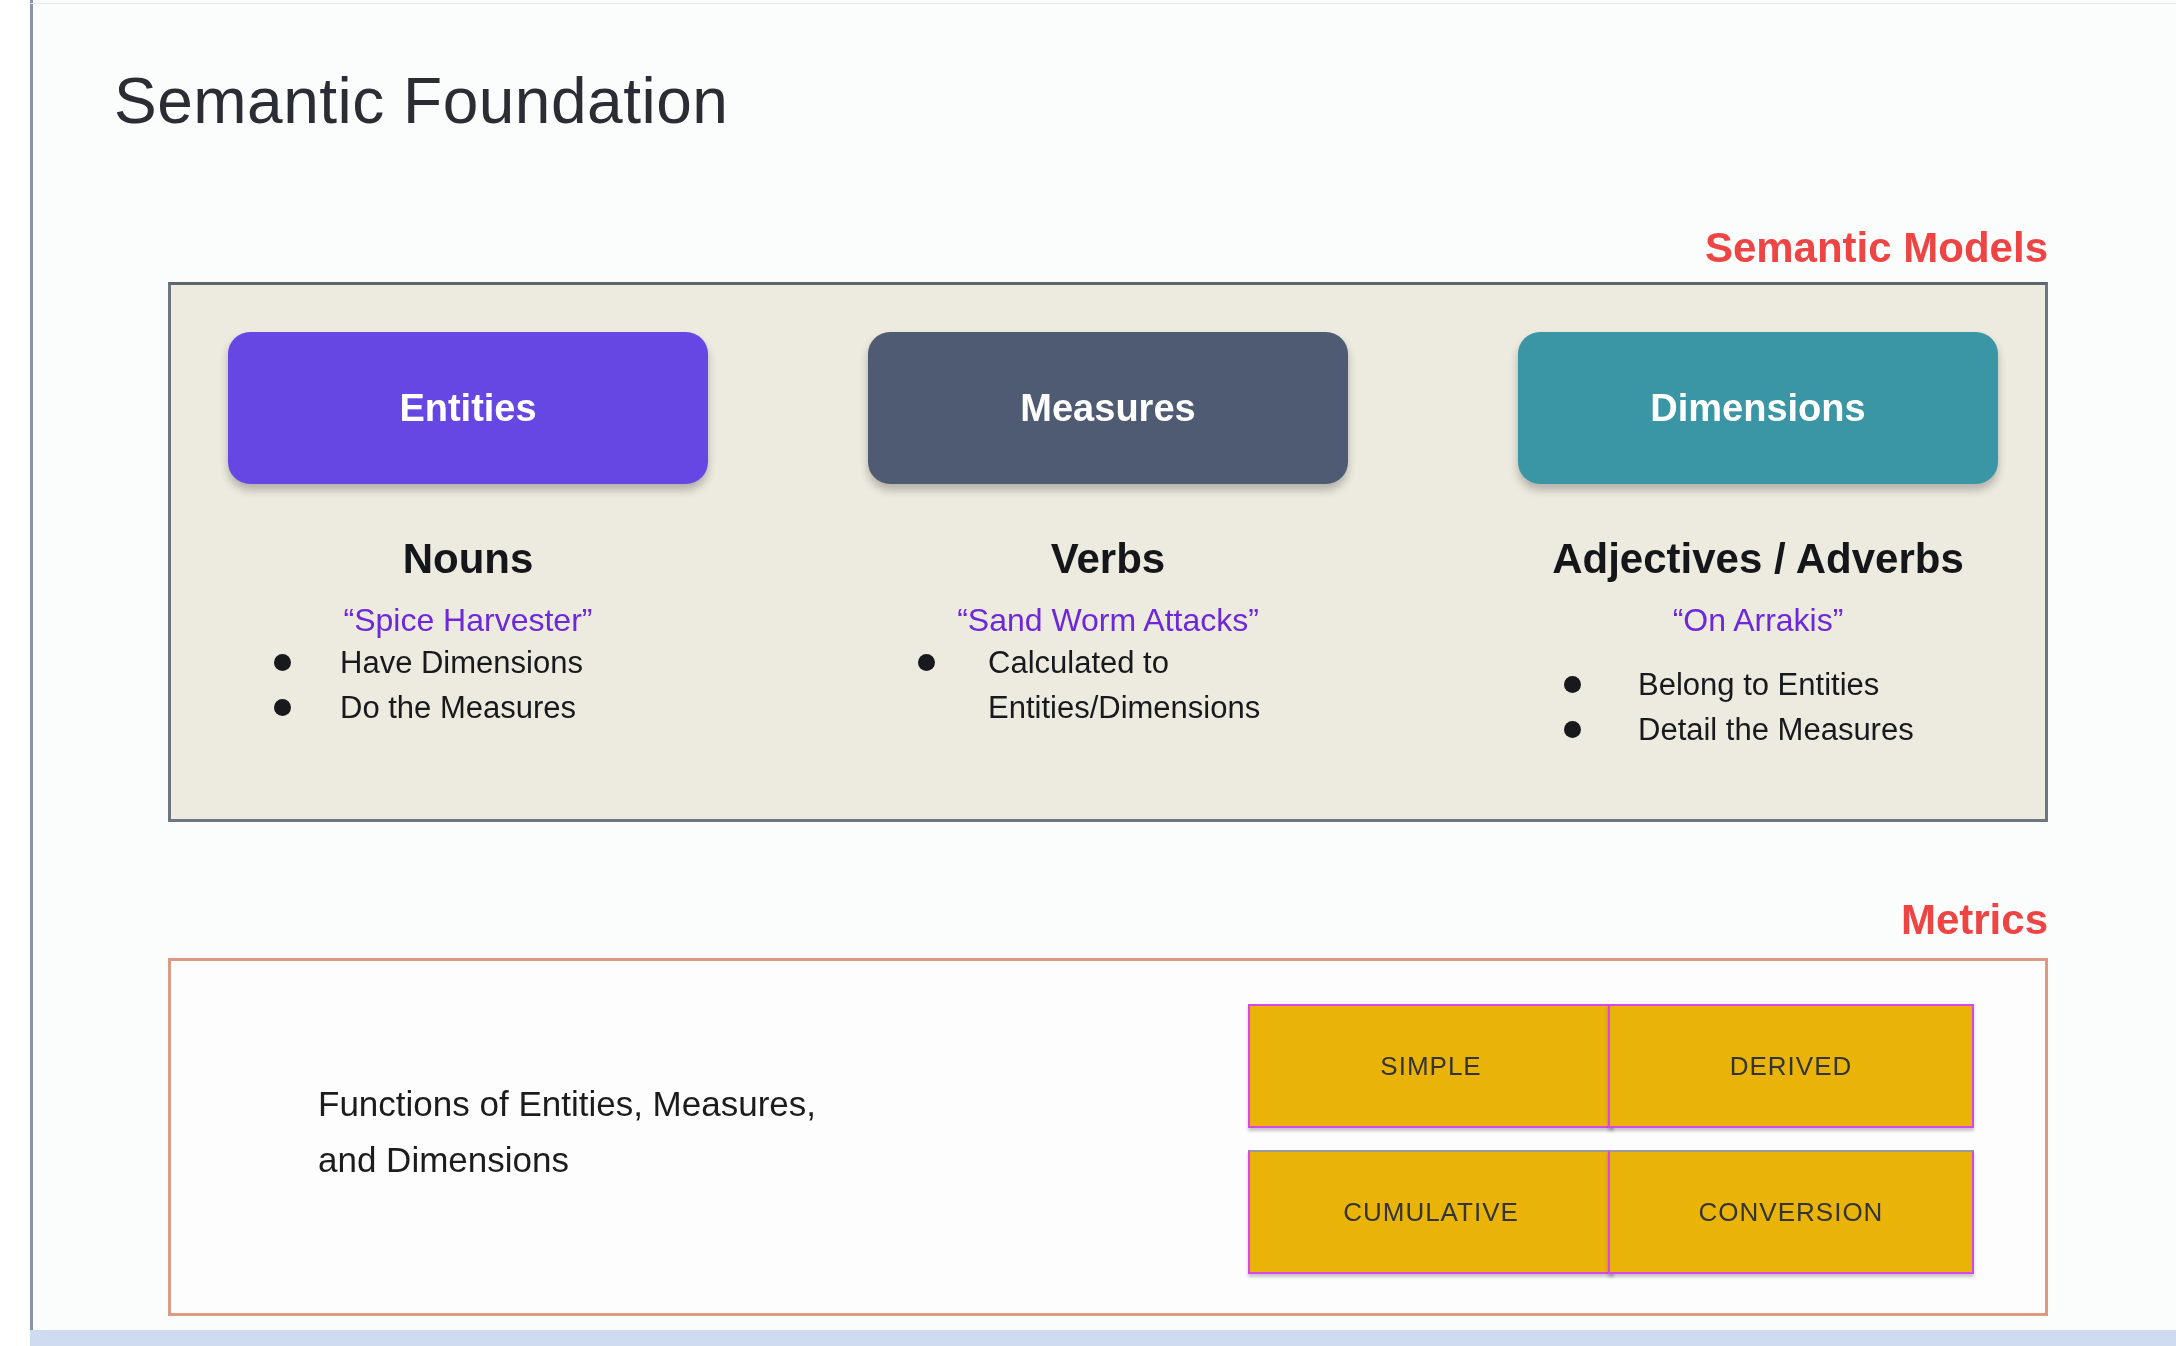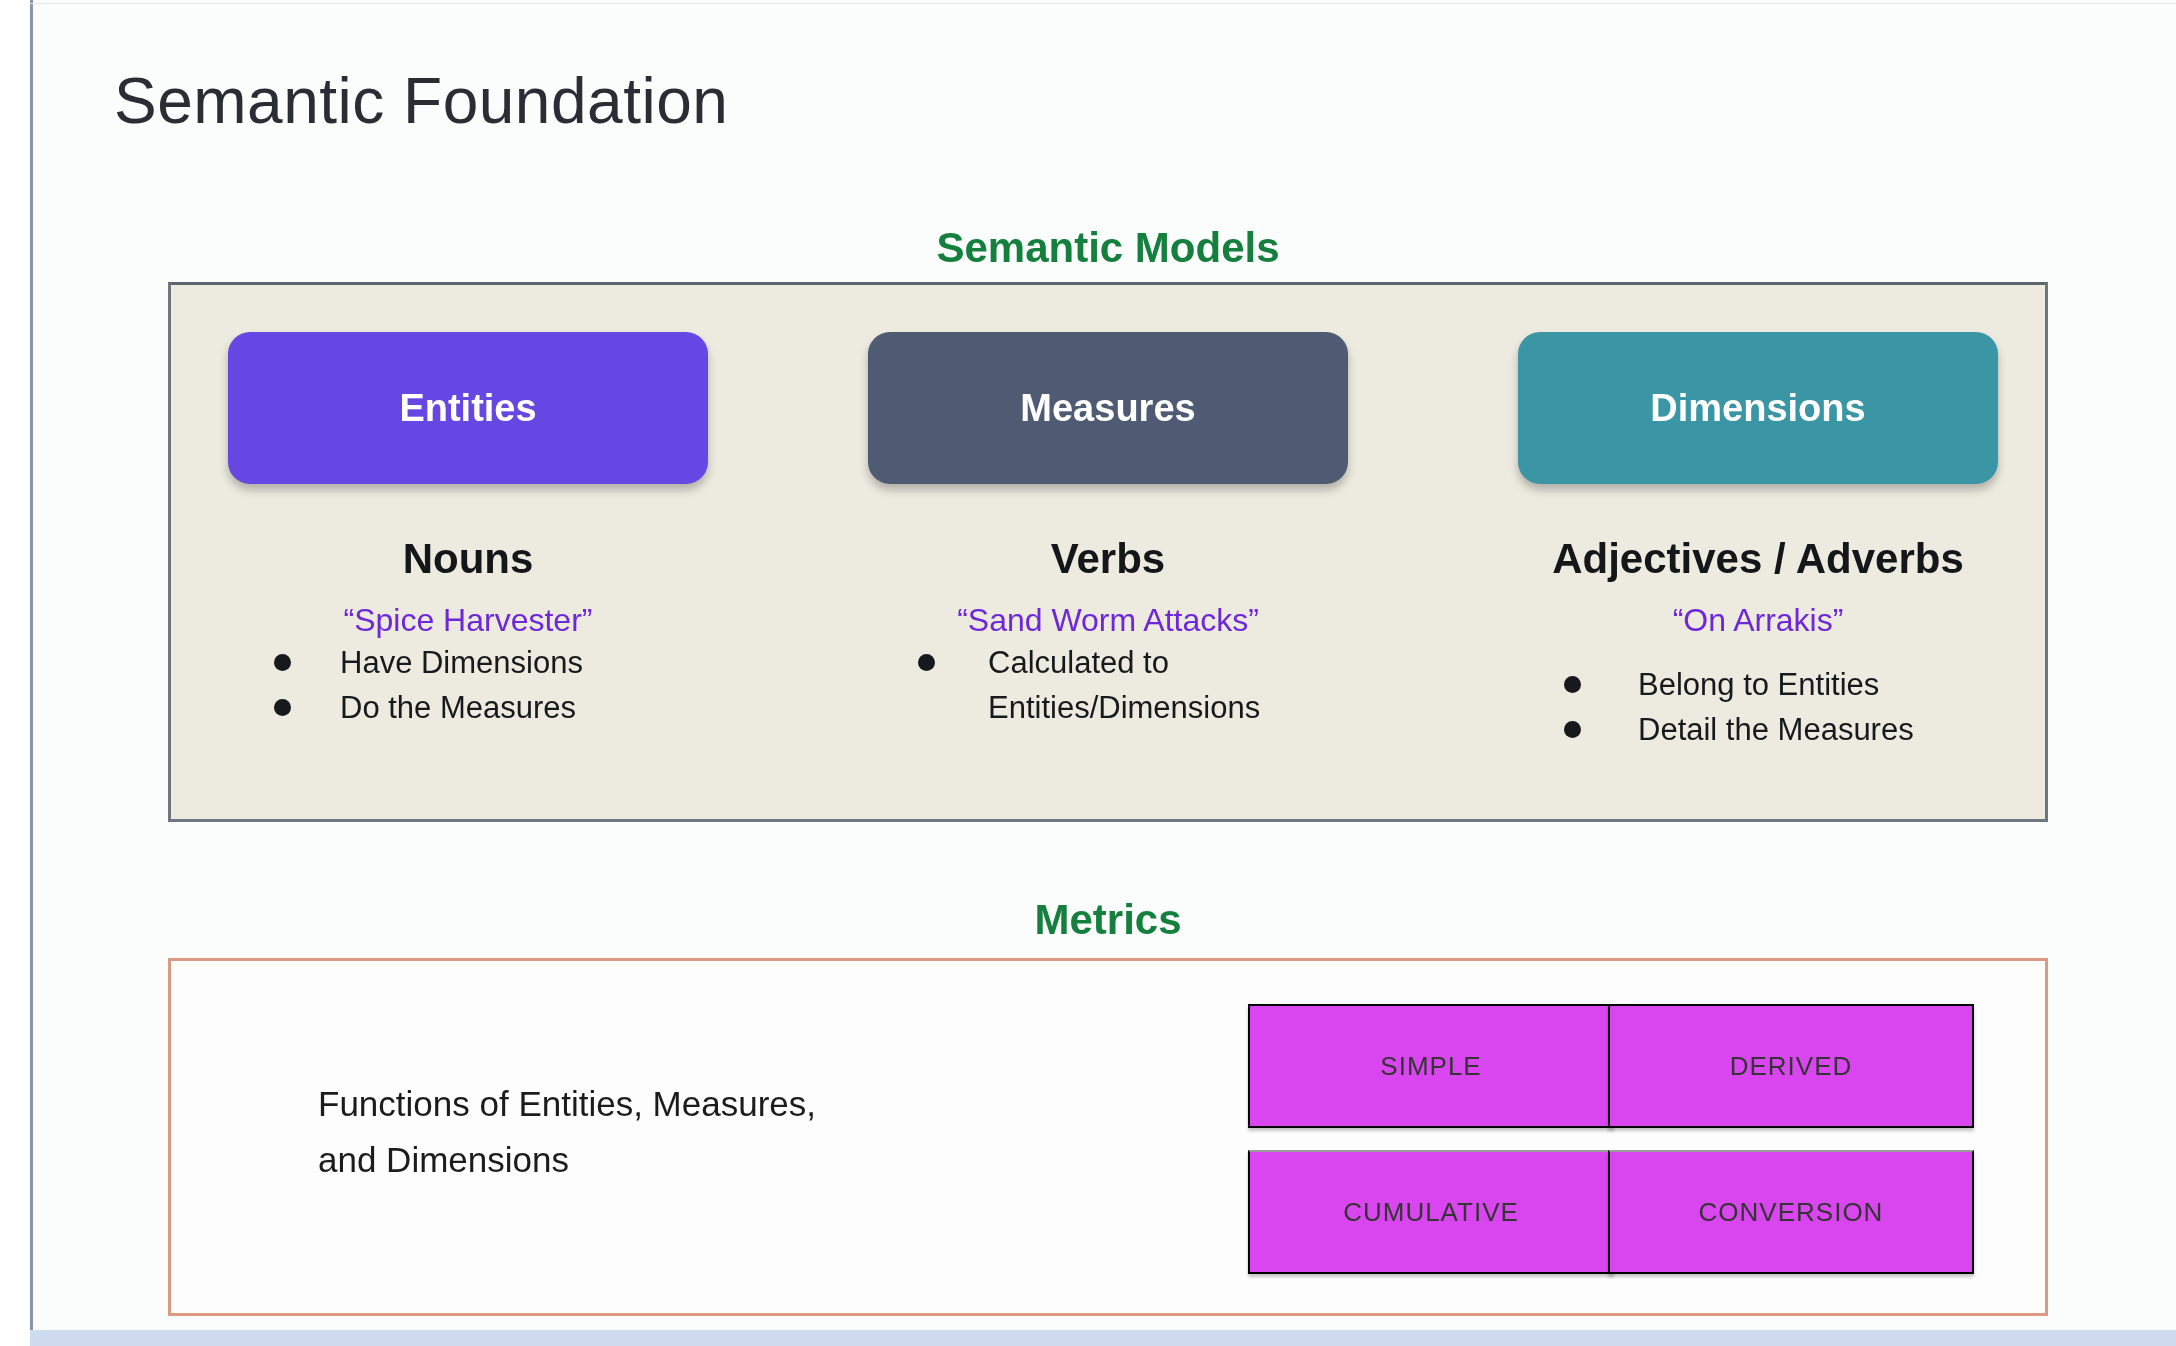--- a/index.html
+++ b/index.html
@@ -14,22 +14,22 @@
   .edge-left   { position:absolute; left:0; top:0; width:3px; height:100%; background:#8b94a6; }
   .edge-top    { position:absolute; left:0; top:3px; width:100%; height:1px; background:#e4e6e8; }
   .bottom-strip{ position:absolute; left:0; bottom:0; width:100%; height:16px; background:#cfdcef; }
 
   .slide-title {
     position:absolute; left:84px; top:64px;
     font-size:64px; font-weight:400; color:#2a2d33; letter-spacing:0.5px;
   }
 
   .section-heading {
-    position:absolute; left:138px; width:1880px; text-align:center;
-    font-size:42px; font-weight:700; color:#15803d;
+    position:absolute; left:138px; width:1880px; text-align:right;
+    font-size:42px; font-weight:700; color:#ef4444;
   }
   .heading-models  { top:224px; }
   .heading-metrics { top:896px; }
 
   .models-panel {
     position:absolute; left:138px; top:282px; width:1880px; height:540px;
     background:#edeadf; border:3px solid #6e7780; border-top-color:#5d656d;
     box-sizing:border-box;
   }
 
@@ -74,21 +74,21 @@
   .metrics-panel {
     position:absolute; left:138px; top:958px; width:1880px; height:358px;
     background:#fdfdfd; border:3px solid #dc9a82; box-sizing:border-box;
   }
   .metrics-desc {
     position:absolute; left:288px; top:1076px;
     font-size:35px; line-height:56px; color:#1c1c1c;
   }
   .mbox {
     position:absolute; width:366px; height:124px; box-sizing:border-box;
-    background:#d946ef; border:2px solid #000000;
+    background:#eab308; border:2px solid #d946ef;
     display:flex; align-items:center; justify-content:center;
     font-size:26px; letter-spacing:1px; color:#343434;
     box-shadow:0 3px 3px rgba(0,0,0,0.22);
   }
   .mbox-simple     { left:1218px; top:1004px; }
   .mbox-derived    { left:1578px; top:1004px; }
   .mbox-cumulative { left:1218px; top:1150px; border-top-color:#9a9a9a; }
   .mbox-conversion { left:1578px; top:1150px; border-top-color:#9a9a9a; }
 </style>
 </head>

